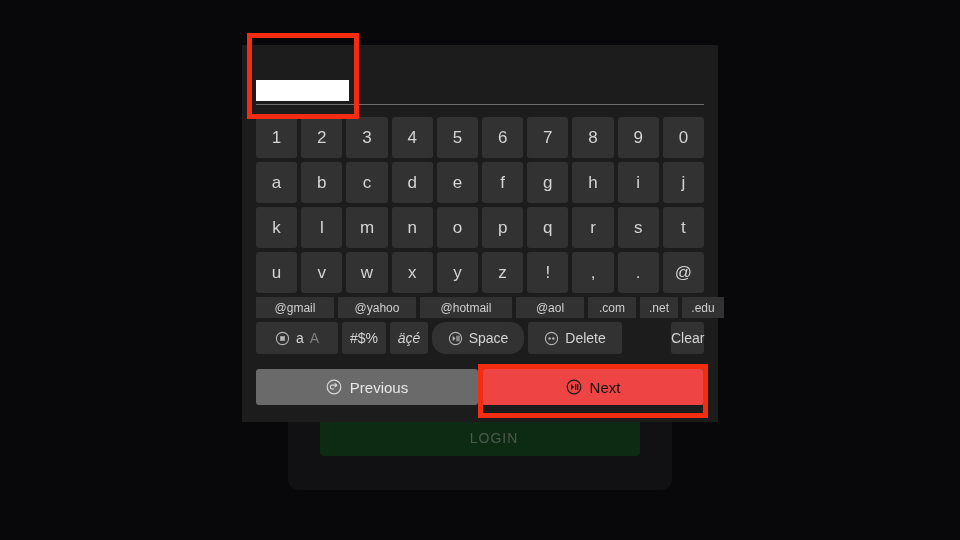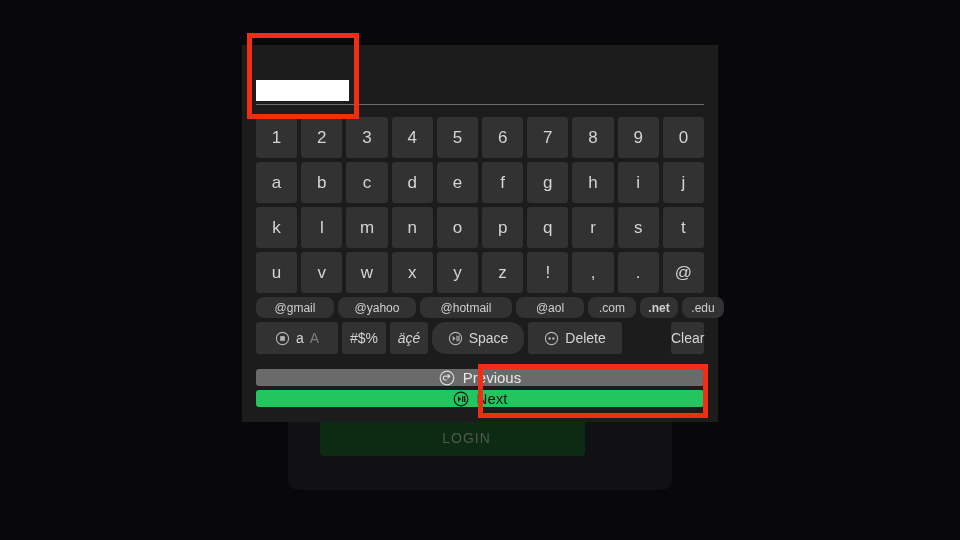--- a/index.html
+++ b/index.html
@@ -13,21 +13,21 @@
 
   
   .login-card {
     position: absolute; left: 288px; top: 150px;
     width: 384px; height: 340px;
     background: #111114;
     border-radius: 10px;
   }
   .login-button {
     position: absolute; left: 320px; top: 419px;
-    width: 265px; height: 37px;
+    width: 320px; height: 37px;
     background: #0d2a12;
     border-radius: 4px;
     display: flex; align-items: center; justify-content: center;
     color: #4d5a4e; font-size: 14px; letter-spacing: 1px; padding-left: 28px;
   }
 
   
   .kb-panel {
     position: absolute; left: 242px; top: 45px;
     width: 476px; height: 377px;
@@ -63,33 +63,33 @@
     flex: 1 1 0;
     display: flex; align-items: center; justify-content: center;
     font-size: 17px;
     user-select: none;
   }
 
   .domain-row { display: flex; gap: 4px; margin-bottom: 4px; }
   .dkey {
     background: #323232;
     color: #cfcfcf;
-    border-radius: 8px;
+    border-radius: 0;
     height: 21px;
     display: flex; align-items: center; justify-content: center;
     font-size: 12px;
     padding: 0 6px;
     white-space: nowrap;
   }
   .dkey.w-gmail { flex: 0 0 78px; }
   .dkey.w-yahoo { flex: 0 0 78px; }
   .dkey.w-hotmail { flex: 0 0 92px; }
   .dkey.w-aol { flex: 0 0 68px; }
   .dkey.w-com { flex: 0 0 48px; }
-  .dkey.w-net { flex: 0 0 38px; font-weight: bold; }
+  .dkey.w-net { flex: 0 0 38px; }
   .dkey.w-edu { flex: 0 0 42px; }
 
   .func-row { display: flex; gap: 4px; margin-bottom: 4px; }
   .fkey {
     background: #323232;
     color: #d4d4d4;
     border-radius: 3px;
     height: 32px;
     display: flex; align-items: center; justify-content: center;
     gap: 6px;
@@ -102,32 +102,32 @@
   .fkey.f-space { flex: 0 0 92px; border-radius: 14px; }
   .fkey.f-del   { flex: 0 0 94px; }
   .fkey.f-clear { flex: 1 1 auto; margin-left: 45px; }
 
   .dim { color: #7e7e7e; }
 
   
   .nav-row {
     position: absolute; left: 14px; top: 324px;
     width: 448px; height: 30px;
-    display: flex; gap: 4px; flex-direction: column;
+    display: flex; gap: 4px;
   }
   .nav-btn {
     flex: 1 1 0;
     display: flex; align-items: center; justify-content: center;
     gap: 8px;
     border-radius: 3px;
     font-size: 15px;
     height: 36px;
   }
   .nav-prev { background: #6a6a6a; color: #e8e8e8; }
-  .nav-next { background: #22c55e; color: #141414; }
+  .nav-next { background: #ef4444; color: #141414; }
 
   
   .hl {
     position: absolute;
     border: 5px solid #f42c11;
     pointer-events: none;
   }
   .hl-input { left: 247px; top: 33px; width: 112px; height: 86px; }
   .hl-next  { left: 478px; top: 364px; width: 230px; height: 54px; }
 

